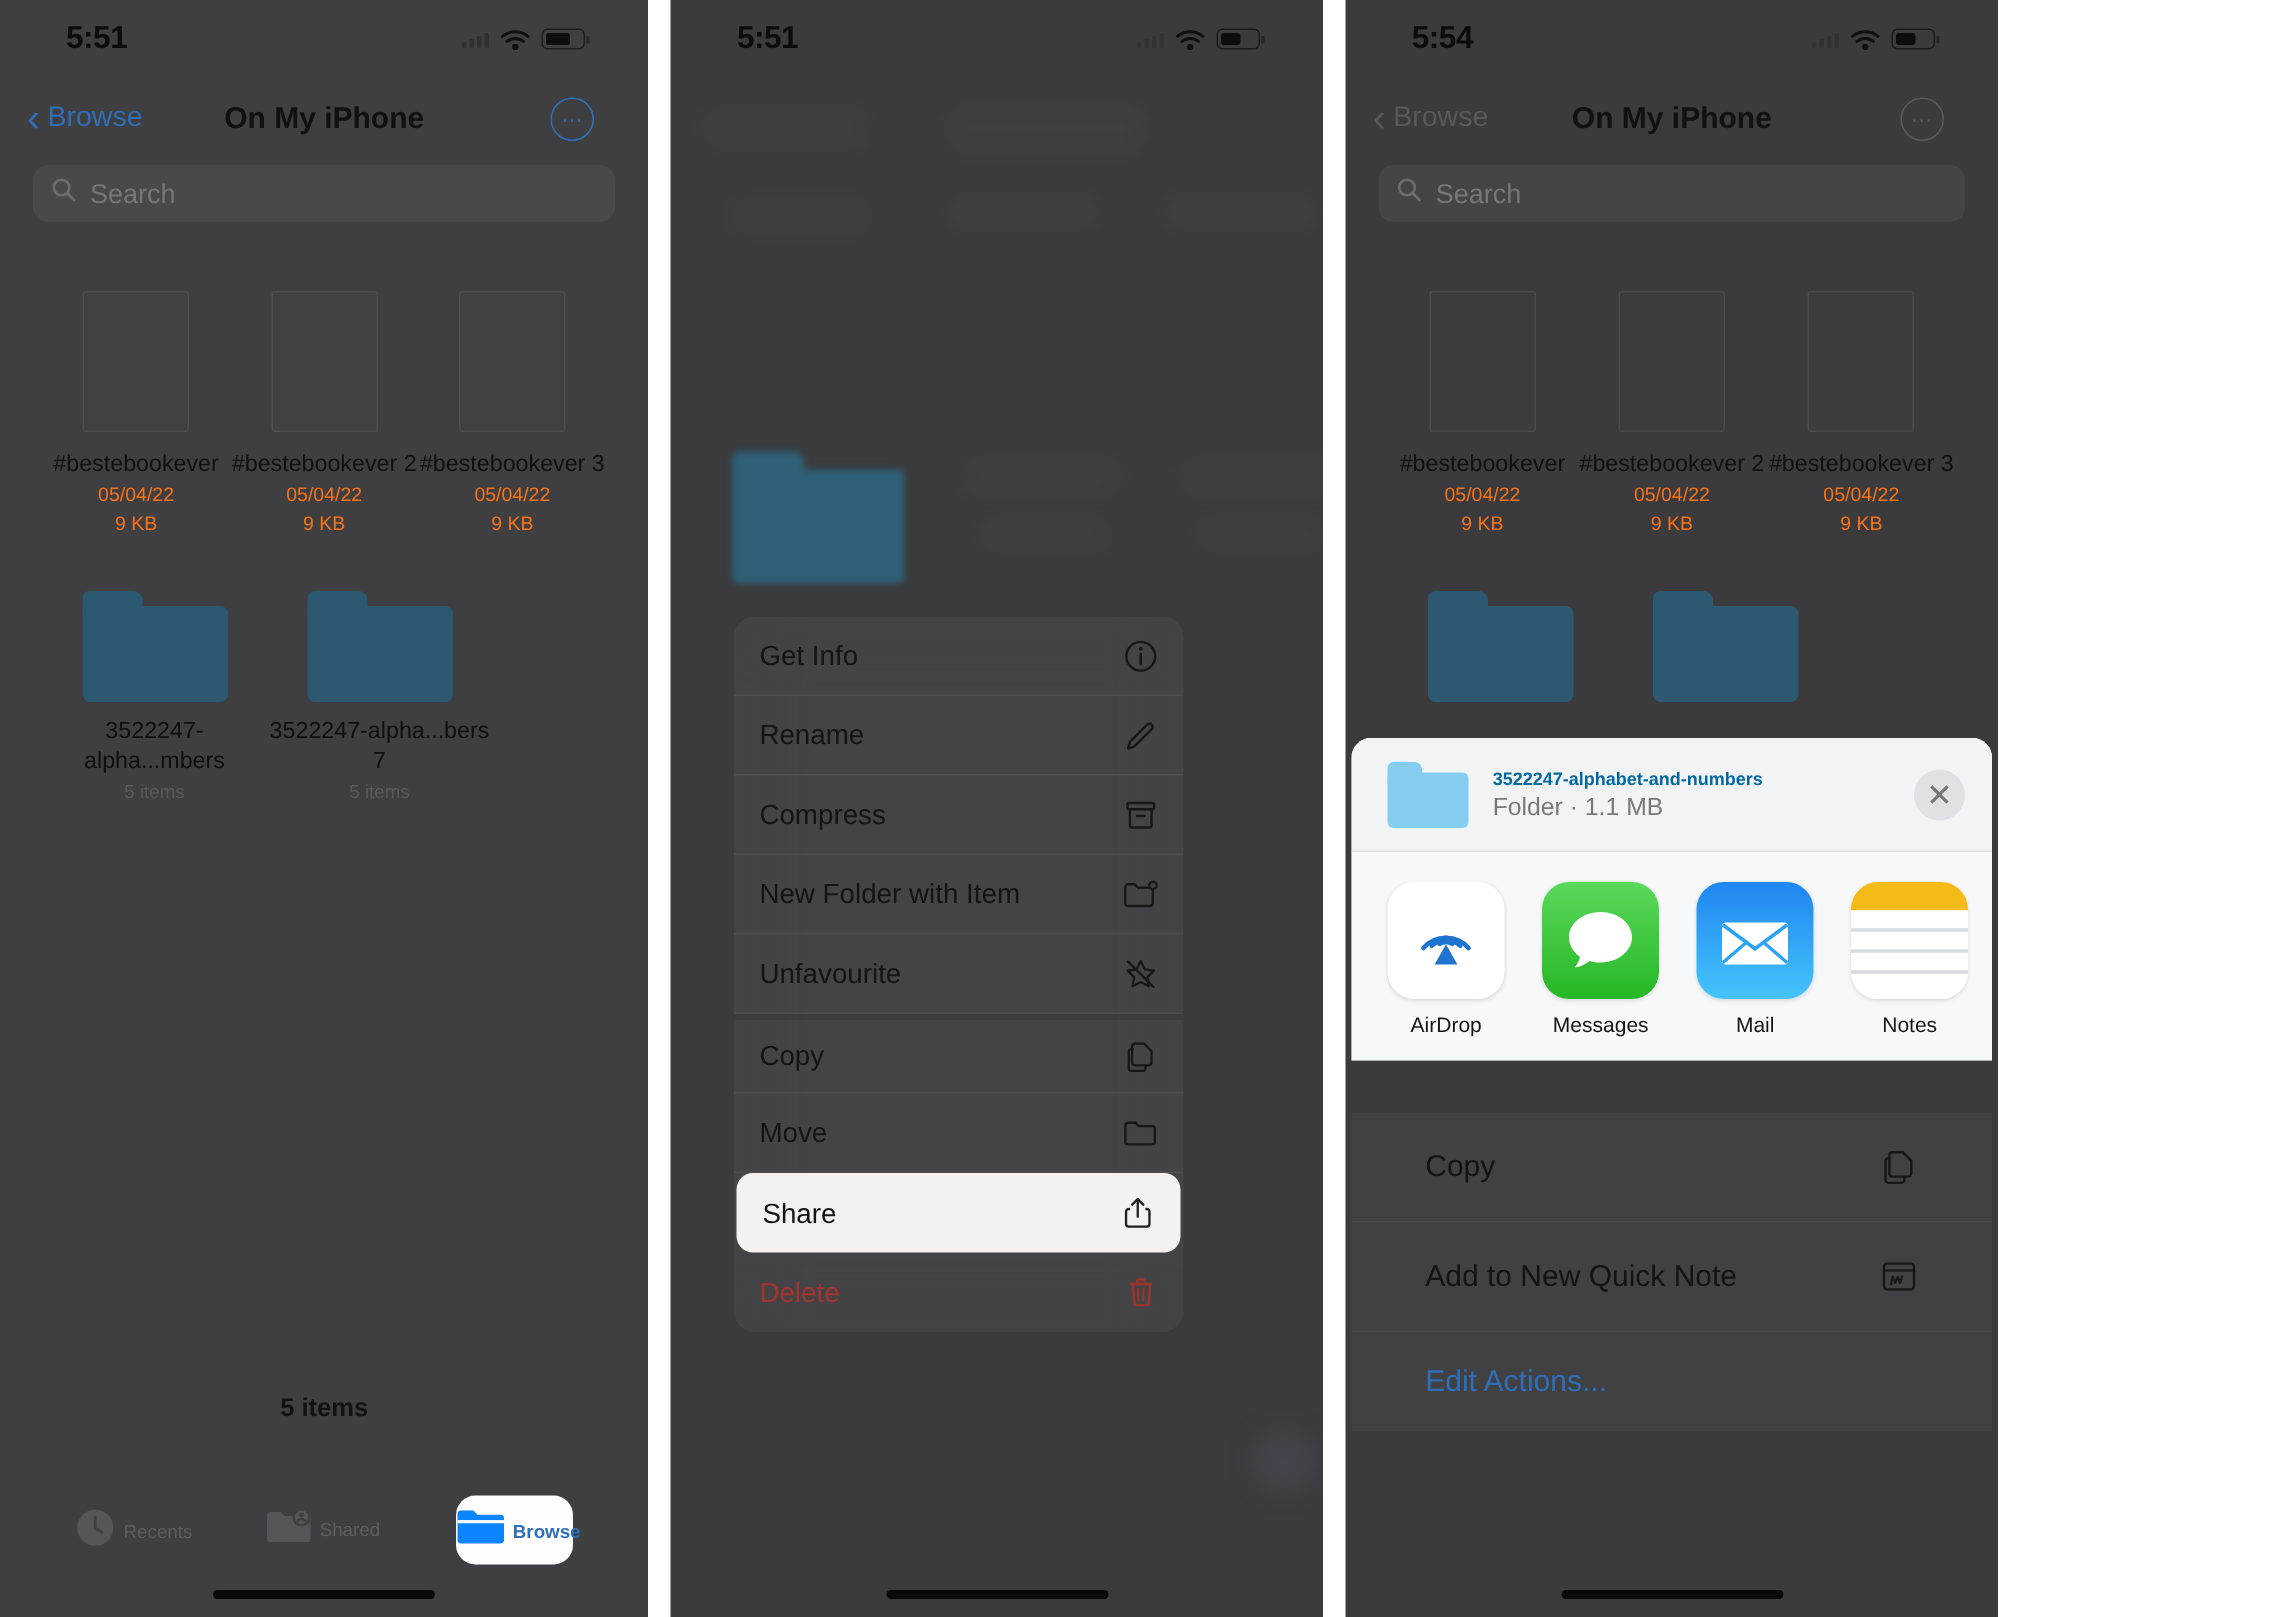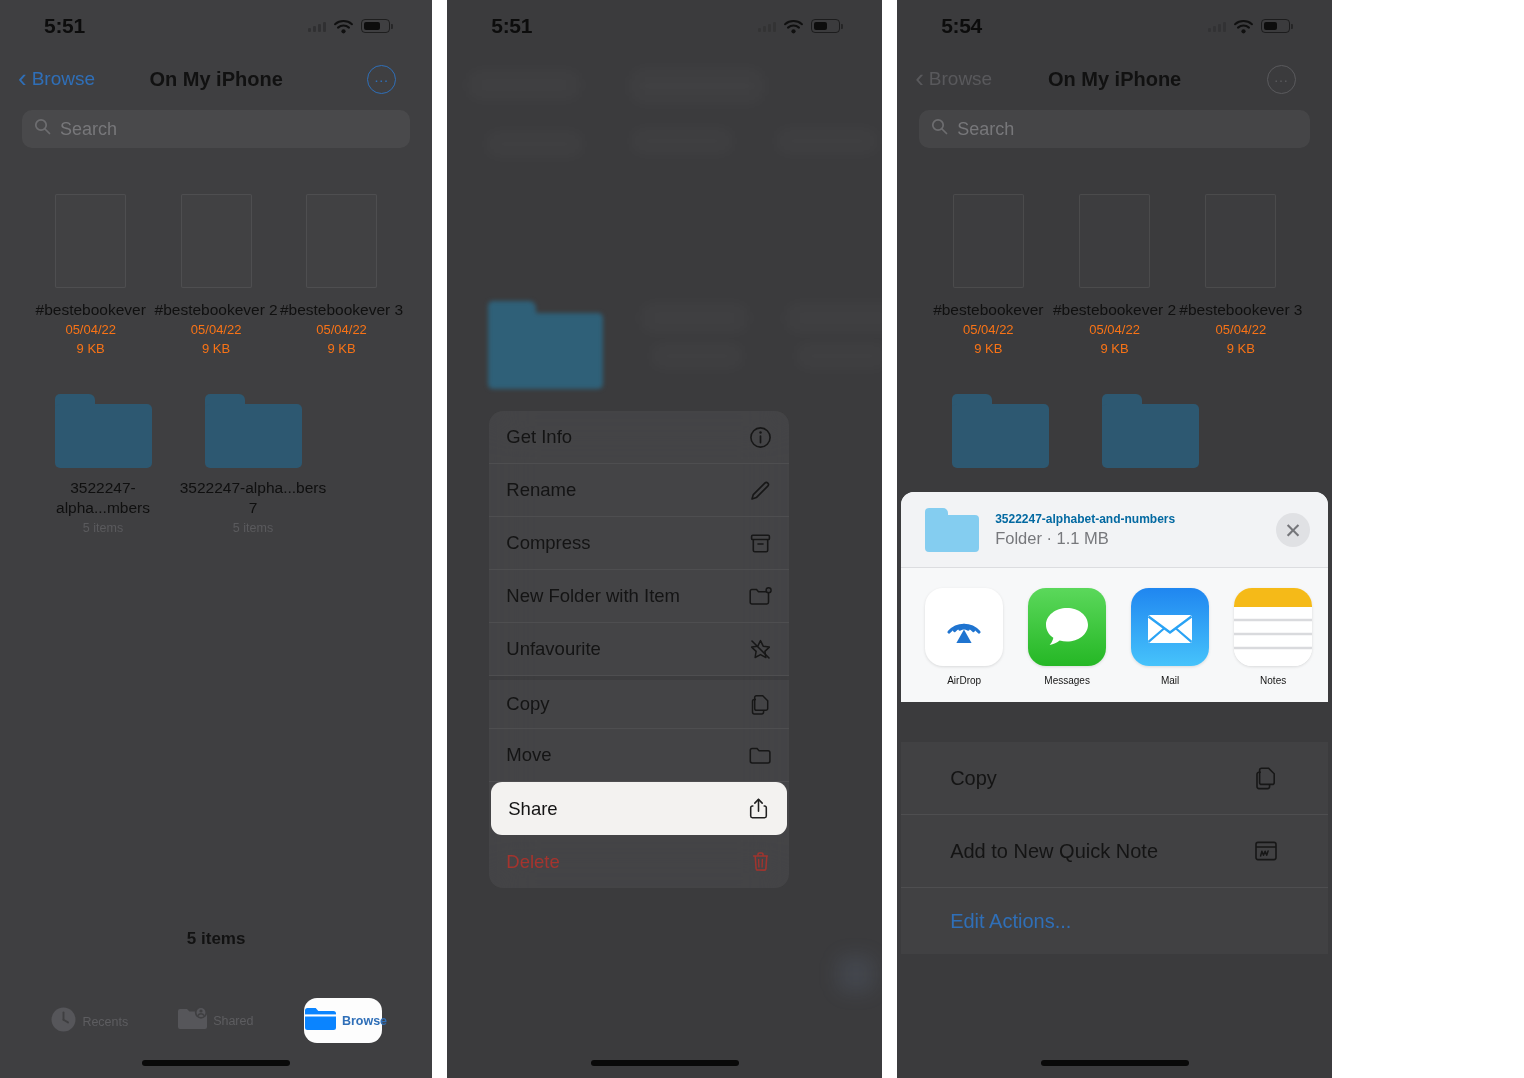--- a/index.html
+++ b/index.html
@@ -276,21 +276,21 @@
     background: #f7f8f9;
   }
   .app { width: 78px; text-align: center; flex: 0 0 auto; }
   .app-ico {
     width: 78px; height: 78px; border-radius: 18px;
     margin-bottom: 9px;
     display: flex; align-items: center; justify-content: center;
     overflow: hidden; position: relative;
     box-shadow: 0 1px 3px rgba(0,0,0,.12);
   }
-  .app-lbl { font-size: 10px; color: #151515; }
+  .app-lbl { font-size: 14px; color: #151515; }
   .ic-airdrop { background: #ffffff; }
   .ic-messages { background: linear-gradient(#5bd85b, #25b725); }
   .ic-mail { background: linear-gradient(#1f86f0, #46c3fb); }
   .ic-notes { background: #ffffff; }
   .ic-drive { background: #ffffff; }
 
   
   .actionlist {
     position: absolute; left: 4px; right: 4px;
     top: 742px;

